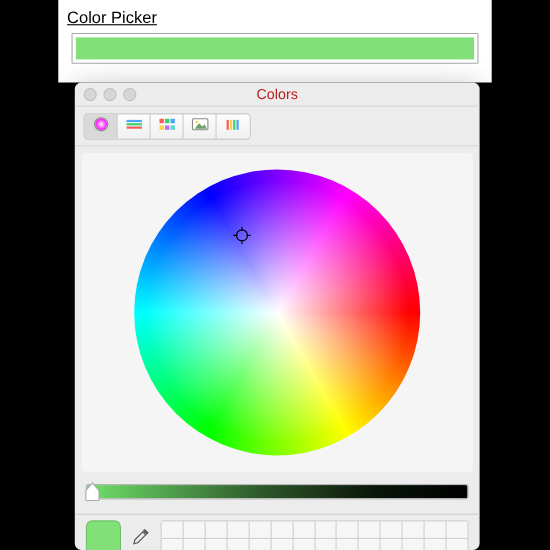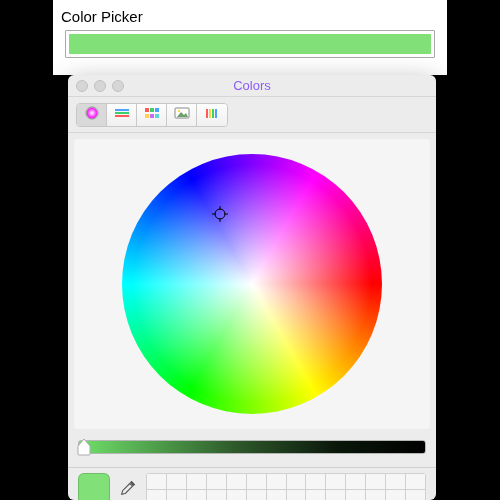--- a/index.html
+++ b/index.html
@@ -13,20 +13,21 @@
 .page-area {
   position: absolute;
   left: 53px; top: 0;
   width: 394px; height: 75px;
   background: #fff;
 }
 .header-label {
   position: absolute;
   left: 8px; top: 8px;
   font-size: 15px;
+  text-decoration: underline;
 }
 .color-bar-outer {
   position: absolute;
   left: 12px; top: 30px;
   width: 370px; height: 28px;
   border: 1px solid #a9a9a9;
   border-radius: 1px;
   background: #fff;
   padding: 3px;
 }
@@ -47,21 +48,21 @@
   height: 22px;
   display: flex; align-items: center;
   padding-left: 8px;
   border-bottom: 1px solid #d6d6d6;
   position: relative;
 }
 .traffic { display:flex; gap:6px; }
 .light { width:12px; height:12px; border-radius:50%; background:#d6d6d6; border:1px solid #c0c0c0; }
 .titlebar-title {
   position:absolute; left:0; right:0; text-align:center;
-  color:#8b5cf6; font-size:13px;
+  color:#b91c1c; font-size:13px;
 }
 .toolbar {
   height: 36px;
   display:flex; align-items:center;
   padding: 0 8px;
   border-bottom: 1px solid #d6d6d6;
   gap:0;
 }
 .seg {
   display:flex;

